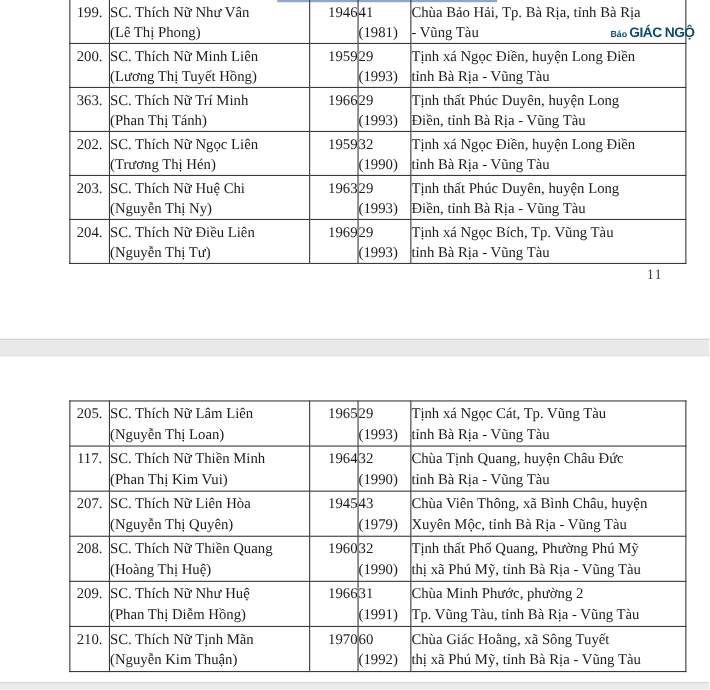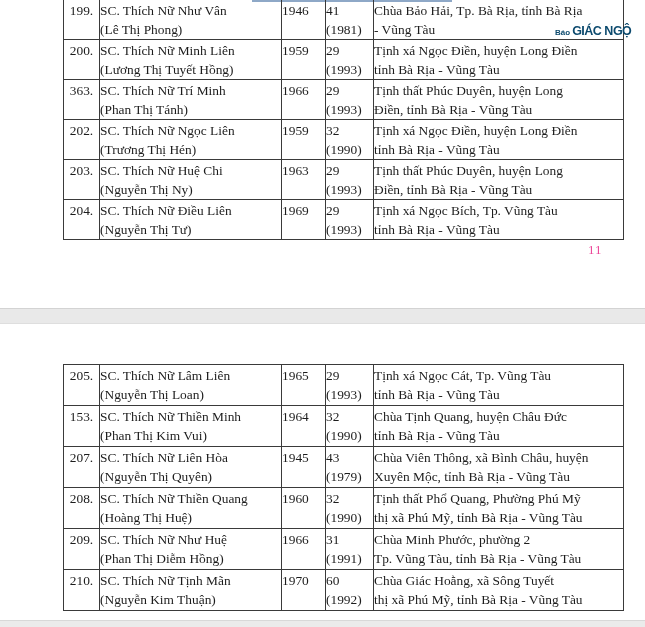--- a/index.html
+++ b/index.html
@@ -49,26 +49,26 @@
   .page-2 table.doc-table tr { height: 41px; }
   table.doc-table td {
     border: 1px solid #3a3a3a;
     vertical-align: top;
     padding: 1px 0 0 0;
     overflow: hidden;
     white-space: nowrap;
   }
   td.col-no   { text-align: center; }
   td.col-name { padding-left: 11px; }
-  td.col-year { text-align: left; }
+  td.col-year { text-align: right; }
   td.col-age  { text-align: left; }
   td.col-addr { padding-left: 8px; }
   .page-number {
     position: absolute; left: 588px; top: 242px;
-    font-size: 13px; color: #ec4899;
+    font-size: 13px; color: #404040;
     letter-spacing: 1px;
   }
   .watermark {
     position: absolute; left: 555px; top: 21px;
     color: #0c4a6e; white-space: nowrap;
     font-family: "Liberation Sans", sans-serif;
   }
   .watermark .wm-prefix {
     font-size: 8px; font-weight: bold; margin-right: 2px;
   }
@@ -245,21 +245,21 @@
       <div>29</div>
       <div>(1993)</div>
     </td>
     <td class="col-addr">
       <div>Tịnh xá Ngọc Cát, Tp. Vũng Tàu</div>
       <div>tỉnh Bà Rịa - Vũng Tàu</div>
     </td>
   </tr>
         <tr>
     <td class="col-no">
-      <div>153.</div>
+      <div>117.</div>
     </td>
     <td class="col-name">
       <div>SC. Thích Nữ Thiền Minh</div>
       <div>(Phan Thị Kim Vui)</div>
     </td>
     <td class="col-year">
       <div>1964</div>
     </td>
     <td class="col-age">
       <div>32</div>

